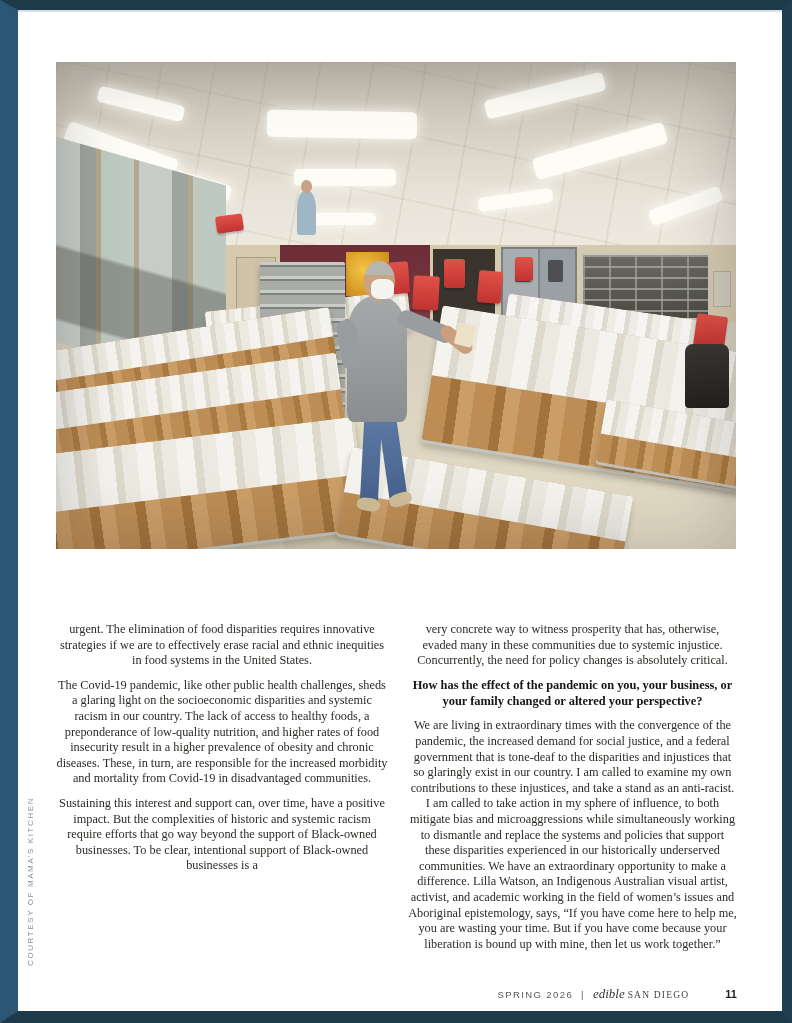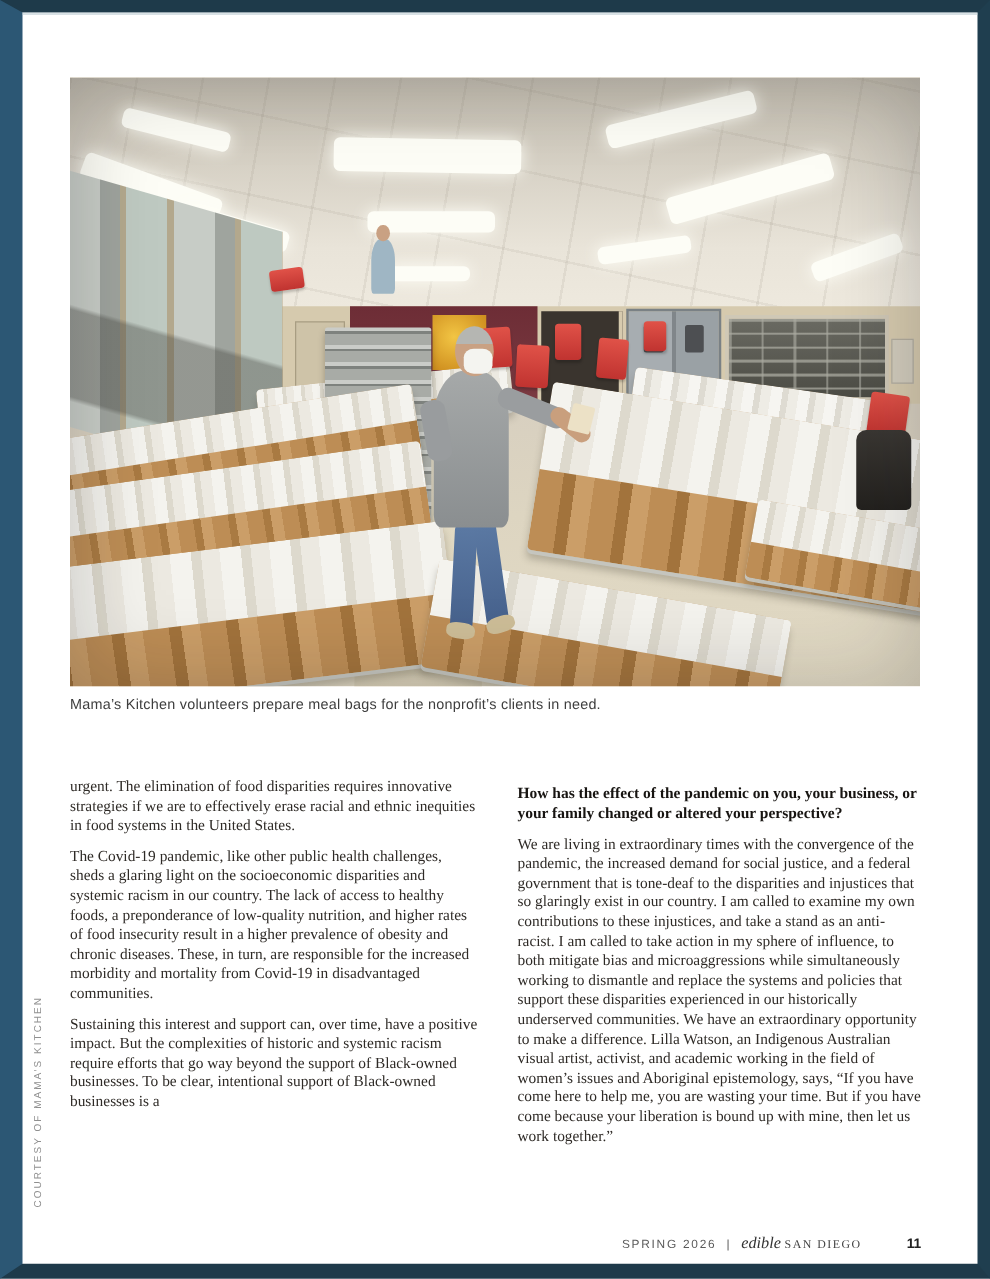--- a/index.html
+++ b/index.html
@@ -116,21 +116,21 @@
     position:absolute;left:8px;top:766px;height:190px;width:14px;
     writing-mode:vertical-rl;transform:rotate(180deg);
     font-family:"Liberation Sans",sans-serif;
     font-size:8px;letter-spacing:1.6px;color:#8f8f8f;white-space:nowrap;
   }
   .caption{
     position:absolute;left:38px;top:548px;width:680px;
     font-family:"Liberation Sans",sans-serif;
     font-size:11.5px;color:#3d3d3d;letter-spacing:.2px;
   }
-  .cols{position:absolute;left:38px;top:612px;width:681px;display:flex;gap:32px;}
+  .cols{position:absolute;left:38px;top:612px;width:681px;display:flex;gap:20px;text-align:center;}
   .col{width:334px;color:#2e2a26;font-size:12.3px;line-height:15.6px;}
   .col.right{width:331px;}
   .col p{margin:0 0 9px 0;}
   .col h3{margin:5px 0 9px 0;font-size:12.4px;line-height:15.8px;color:#171411;font-weight:bold;}
   .footer{
     position:absolute;right:45px;top:976px;
     font-family:"Liberation Sans",sans-serif;font-size:9.5px;color:#5a5a5a;
     display:flex;align-items:baseline;gap:8px;letter-spacing:1.4px;
   }
   .footer .brand{font-family:"Liberation Serif",serif;letter-spacing:.5px;color:#333;}
@@ -206,29 +206,29 @@
     <div class="vol-fore"></div>
     <div class="vol-item"></div>
     <div class="vol-head"></div>
     <div class="vol-mask"></div>
 
     <div class="ph-vig"></div>
   </div>
 
   <div class="credit">COURTESY OF MAMA’S KITCHEN</div>
 
-  <div class="caption">Mama’s Kitchen volunteers prepare meal bags for the nonprofit’s clients in need.</div>
 
   <div class="cols">
     <div class="col left">
       <p>urgent. The elimination of food disparities requires innovative strategies if we are to effectively erase racial and ethnic inequities in food systems in the United States.</p>
       <p>The Covid-19 pandemic, like other public health challenges, sheds a glaring light on the socioeconomic disparities and systemic racism in our country. The lack of access to healthy foods, a preponderance of low-quality nutrition, and higher rates of food insecurity result in a higher prevalence of obesity and chronic diseases. These, in turn, are responsible for the increased morbidity and mortality from Covid-19 in disadvantaged communities.</p>
       <p>Sustaining this interest and support can, over time, have a positive impact. But the complexities of historic and systemic racism require efforts that go way beyond the support of Black-owned businesses. To be clear, intentional support of Black-owned businesses is a</p>
     </div>
     <div class="col right">
+      <p>very concrete way to witness prosperity that has, otherwise, evaded many in these communities due to systemic injustice. Concurrently, the need for policy changes is absolutely critical.</p>
       <h3>How has the effect of the pandemic on you, your business, or your family changed or altered your perspective?</h3>
       <p>We are living in extraordinary times with the convergence of the pandemic, the increased demand for social justice, and a federal government that is tone-deaf to the disparities and injustices that so glaringly exist in our country. I am called to examine my own contributions to these injustices, and take a stand as an anti-racist. I am called to take action in my sphere of influence, to both mitigate bias and microaggressions while simultaneously working to dismantle and replace the systems and policies that support these disparities experienced in our historically underserved communities. We have an extraordinary opportunity to make a difference. Lilla Watson, an Indigenous Australian visual artist, activist, and academic working in the field of women’s issues and Aboriginal epistemology, says, “If you have come here to help me, you are wasting your time. But if you have come because your liberation is bound up with mine, then let us work together.”</p>
     </div>
   </div>
 
   <div class="footer">
     <span>SPRING 2026</span>
     <span>|</span>
     <span class="brand"><span class="ed">edible</span> <span class="sd">SAN DIEGO</span></span>
     <span class="pg">11</span>

